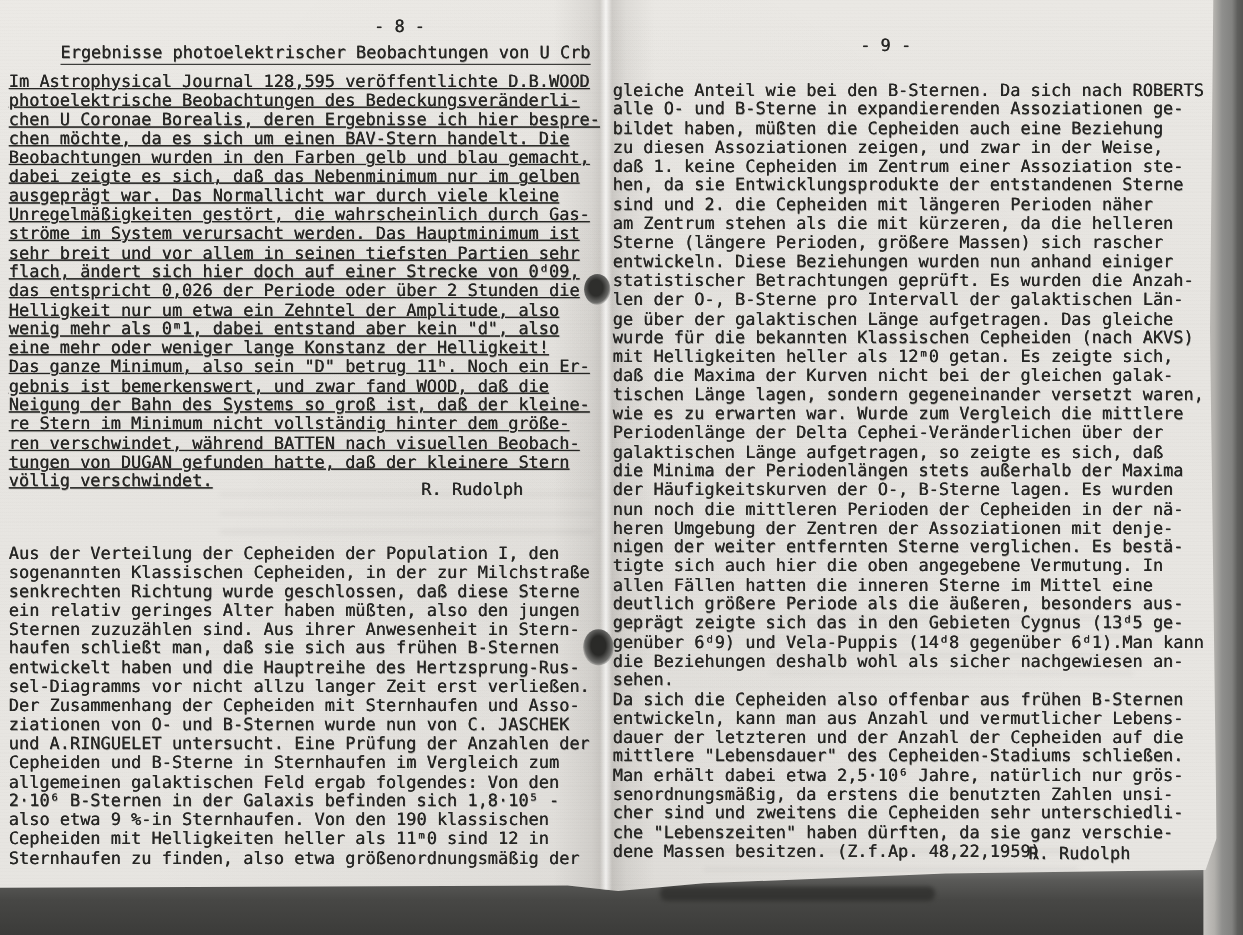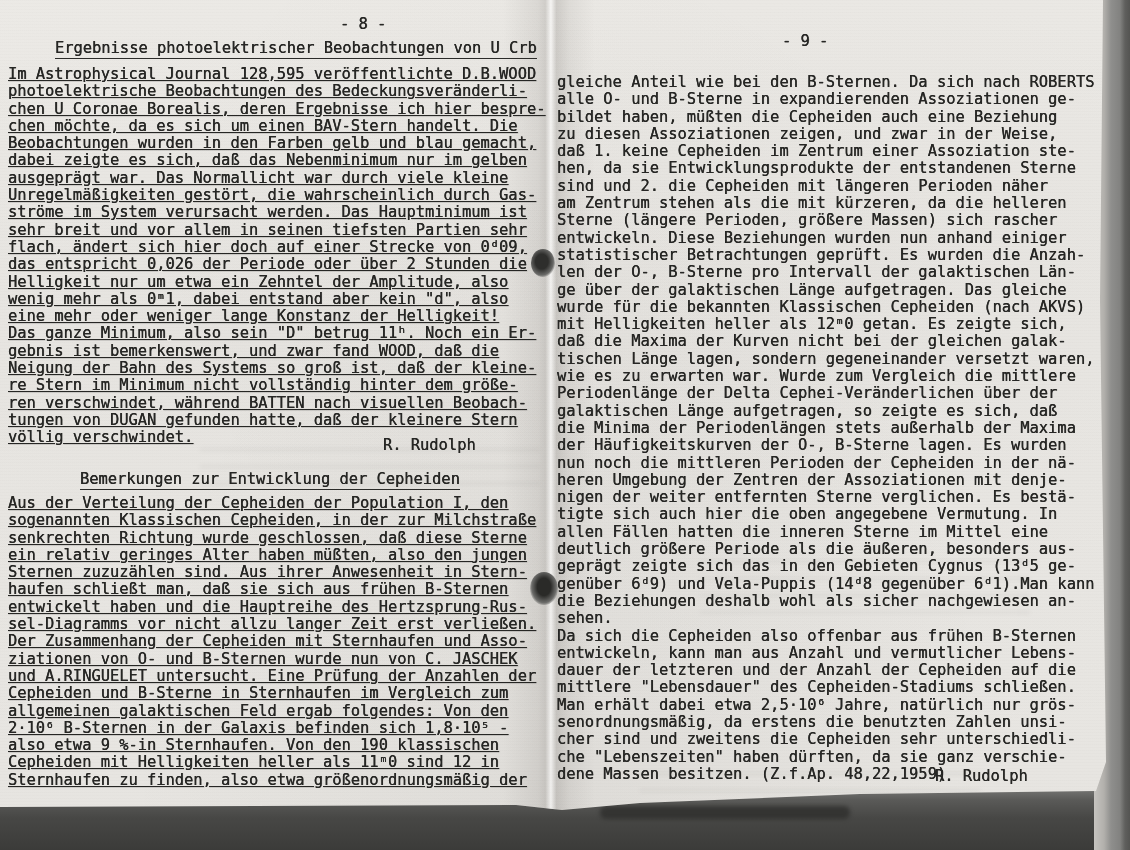--- a/index.html
+++ b/index.html
@@ -74,21 +74,21 @@
     white-space:pre;
   }
   .title{border-bottom:1.6px solid #2b2b29;padding-bottom:1px;}
   .text-line{white-space:pre;height:17.3px;}
 
   .pagenum-8{left:332px;top:2px;}
   .title-1{left:47px;top:26px;}
   .para-1{left:0;top:52px;text-decoration:underline;}
   .sig-1{left:375px;top:423px;}
   .title-2{left:72px;top:457px;}
-  .para-2{left:0;top:481px;text-decoration:underline;}
+  .para-2{left:0;top:481px;}
 
   .pagenum-9{left:225px;top:19px;}
   .para-9{left:0;top:44px;margin-top:16px;}
   .sig-9{left:378px;top:754px;}
 </style>
 </head>
 <body>
 
 <div class="band bottom-band"></div>
 <div class="band right-band"></div>
@@ -100,21 +100,20 @@
   <div class="staple staple-bottom"></div>
   <div class="smudge smudge1"></div>
   <div class="smudge smudge2"></div>
   <div class="smudge smudge3"></div>
 
   <div class="page page-left">
     <div class="pagenum pagenum-8">- 8 -</div>
     <div class="title title-1">Ergebnisse photoelektrischer Beobachtungen von U Crb</div>
     <div class="para para-1"><div class="text-line">Im Astrophysical Journal 128,595 veröffentlichte D.B.WOOD</div><div class="text-line">photoelektrische Beobachtungen des Bedeckungsveränderli-</div><div class="text-line">chen U Coronae Borealis, deren Ergebnisse ich hier bespre-</div><div class="text-line">chen möchte, da es sich um einen BAV-Stern handelt. Die</div><div class="text-line">Beobachtungen wurden in den Farben gelb und blau gemacht,</div><div class="text-line">dabei zeigte es sich, daß das Nebenminimum nur im gelben</div><div class="text-line">ausgeprägt war. Das Normallicht war durch viele kleine</div><div class="text-line">Unregelmäßigkeiten gestört, die wahrscheinlich durch Gas-</div><div class="text-line">ströme im System verursacht werden. Das Hauptminimum ist</div><div class="text-line">sehr breit und vor allem in seinen tiefsten Partien sehr</div><div class="text-line">flach, ändert sich hier doch auf einer Strecke von 0ᵈ09,</div><div class="text-line">das entspricht 0,026 der Periode oder über 2 Stunden die</div><div class="text-line">Helligkeit nur um etwa ein Zehntel der Amplitude, also</div><div class="text-line">wenig mehr als 0ᵐ1, dabei entstand aber kein "d", also</div><div class="text-line">eine mehr oder weniger lange Konstanz der Helligkeit!</div><div class="text-line">Das ganze Minimum, also sein "D" betrug 11ʰ. Noch ein Er-</div><div class="text-line">gebnis ist bemerkenswert, und zwar fand WOOD, daß die</div><div class="text-line">Neigung der Bahn des Systems so groß ist, daß der kleine-</div><div class="text-line">re Stern im Minimum nicht vollständig hinter dem größe-</div><div class="text-line">ren verschwindet, während BATTEN nach visuellen Beobach-</div><div class="text-line">tungen von DUGAN gefunden hatte, daß der kleinere Stern</div><div class="text-line">völlig verschwindet.</div></div>
     <div class="sig sig-1">R. Rudolph</div>
-    <div class="title title-2">Bemerkungen zur Entwicklung der Cepheiden</div>
     <div class="para para-2"><div class="text-line">Aus der Verteilung der Cepheiden der Population I, den</div><div class="text-line">sogenannten Klassischen Cepheiden, in der zur Milchstraße</div><div class="text-line">senkrechten Richtung wurde geschlossen, daß diese Sterne</div><div class="text-line">ein relativ geringes Alter haben müßten, also den jungen</div><div class="text-line">Sternen zuzuzählen sind. Aus ihrer Anwesenheit in Stern-</div><div class="text-line">haufen schließt man, daß sie sich aus frühen B-Sternen</div><div class="text-line">entwickelt haben und die Hauptreihe des Hertzsprung-Rus-</div><div class="text-line">sel-Diagramms vor nicht allzu langer Zeit erst verließen.</div><div class="text-line">Der Zusammenhang der Cepheiden mit Sternhaufen und Asso-</div><div class="text-line">ziationen von O- und B-Sternen wurde nun von C. JASCHEK</div><div class="text-line">und A.RINGUELET untersucht. Eine Prüfung der Anzahlen der</div><div class="text-line">Cepheiden und B-Sterne in Sternhaufen im Vergleich zum</div><div class="text-line">allgemeinen galaktischen Feld ergab folgendes: Von den</div><div class="text-line">2·10⁶ B-Sternen in der Galaxis befinden sich 1,8·10⁵ -</div><div class="text-line">also etwa 9 %-in Sternhaufen. Von den 190 klassischen</div><div class="text-line">Cepheiden mit Helligkeiten heller als 11ᵐ0 sind 12 in</div><div class="text-line">Sternhaufen zu finden, also etwa größenordnungsmäßig der</div></div>
   </div>
 
   <div class="page page-right">
     <div class="pagenum pagenum-9">- 9 -</div>
     <div class="para para-9"><div class="text-line">gleiche Anteil wie bei den B-Sternen. Da sich nach ROBERTS</div><div class="text-line">alle O- und B-Sterne in expandierenden Assoziationen ge-</div><div class="text-line">bildet haben, müßten die Cepheiden auch eine Beziehung</div><div class="text-line">zu diesen Assoziationen zeigen, und zwar in der Weise,</div><div class="text-line">daß 1. keine Cepheiden im Zentrum einer Assoziation ste-</div><div class="text-line">hen, da sie Entwicklungsprodukte der entstandenen Sterne</div><div class="text-line">sind und 2. die Cepheiden mit längeren Perioden näher</div><div class="text-line">am Zentrum stehen als die mit kürzeren, da die helleren</div><div class="text-line">Sterne (längere Perioden, größere Massen) sich rascher</div><div class="text-line">entwickeln. Diese Beziehungen wurden nun anhand einiger</div><div class="text-line">statistischer Betrachtungen geprüft. Es wurden die Anzah-</div><div class="text-line">len der O-, B-Sterne pro Intervall der galaktischen Län-</div><div class="text-line">ge über der galaktischen Länge aufgetragen. Das gleiche</div><div class="text-line">wurde für die bekannten Klassischen Cepheiden (nach AKVS)</div><div class="text-line">mit Helligkeiten heller als 12ᵐ0 getan. Es zeigte sich,</div><div class="text-line">daß die Maxima der Kurven nicht bei der gleichen galak-</div><div class="text-line">tischen Länge lagen, sondern gegeneinander versetzt waren,</div><div class="text-line">wie es zu erwarten war. Wurde zum Vergleich die mittlere</div><div class="text-line">Periodenlänge der Delta Cephei-Veränderlichen über der</div><div class="text-line">galaktischen Länge aufgetragen, so zeigte es sich, daß</div><div class="text-line">die Minima der Periodenlängen stets außerhalb der Maxima</div><div class="text-line">der Häufigkeitskurven der O-, B-Sterne lagen. Es wurden</div><div class="text-line">nun noch die mittleren Perioden der Cepheiden in der nä-</div><div class="text-line">heren Umgebung der Zentren der Assoziationen mit denje-</div><div class="text-line">nigen der weiter entfernten Sterne verglichen. Es bestä-</div><div class="text-line">tigte sich auch hier die oben angegebene Vermutung. In</div><div class="text-line">allen Fällen hatten die inneren Sterne im Mittel eine</div><div class="text-line">deutlich größere Periode als die äußeren, besonders aus-</div><div class="text-line">geprägt zeigte sich das in den Gebieten Cygnus (13ᵈ5 ge-</div><div class="text-line">genüber 6ᵈ9) und Vela-Puppis (14ᵈ8 gegenüber 6ᵈ1).Man kann</div><div class="text-line">die Beziehungen deshalb wohl als sicher nachgewiesen an-</div><div class="text-line">sehen.</div><div class="text-line">Da sich die Cepheiden also offenbar aus frühen B-Sternen</div><div class="text-line">entwickeln, kann man aus Anzahl und vermutlicher Lebens-</div><div class="text-line">dauer der letzteren und der Anzahl der Cepheiden auf die</div><div class="text-line">mittlere "Lebensdauer" des Cepheiden-Stadiums schließen.</div><div class="text-line">Man erhält dabei etwa 2,5·10⁶ Jahre, natürlich nur grös-</div><div class="text-line">senordnungsmäßig, da erstens die benutzten Zahlen unsi-</div><div class="text-line">cher sind und zweitens die Cepheiden sehr unterschiedli-</div><div class="text-line">che "Lebenszeiten" haben dürften, da sie ganz verschie-</div><div class="text-line">dene Massen besitzen. (Z.f.Ap. 48,22,1959)</div></div>
     <div class="sig sig-9">R. Rudolph</div>
   </div>
 </div>
 

